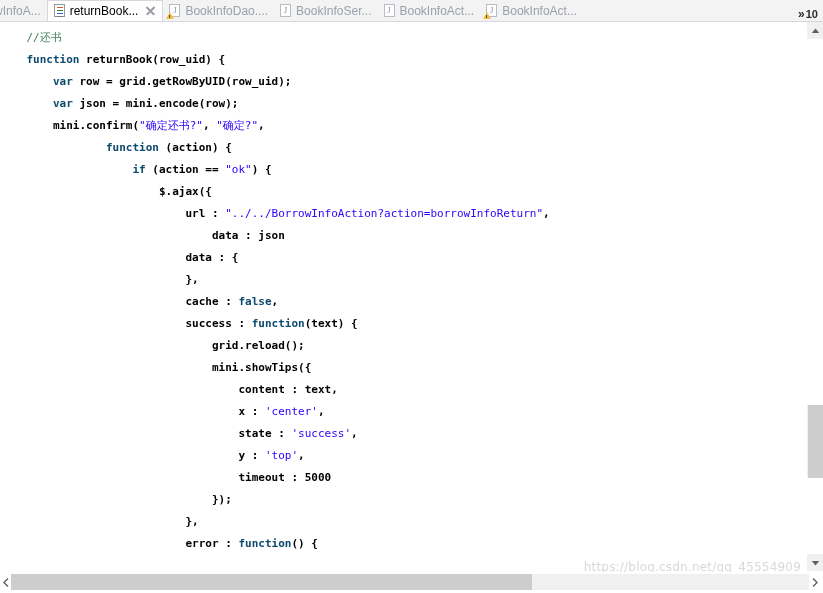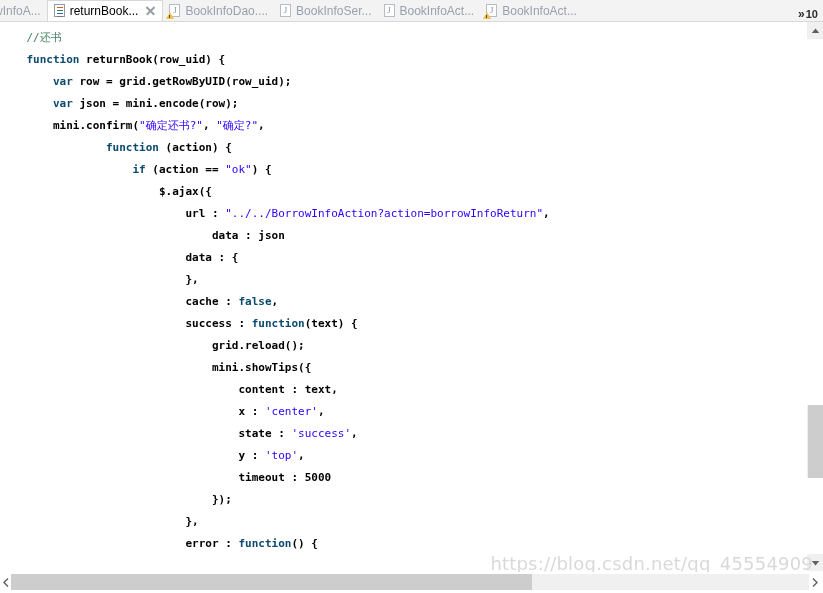--- a/index.html
+++ b/index.html
@@ -244,24 +244,24 @@
   .hs-thumb {
     position: absolute;
     left: 11px; top: 2px;
     width: 521px; height: 16px;
     background: #cdcdcd;
   }
 
   
   .watermark {
     position: absolute;
-    right: 10px;
+    right: 22px;
     bottom: 19px;
     color: #d9d9d9;
-    font-size: 18px;
+    font-size: 12px;
     font-family: "DejaVu Sans", sans-serif;
     letter-spacing: .2px;
     white-space: nowrap;
     pointer-events: none;
     margin-top: 16px;
   }
 </style>
 </head>
 <body>
 

